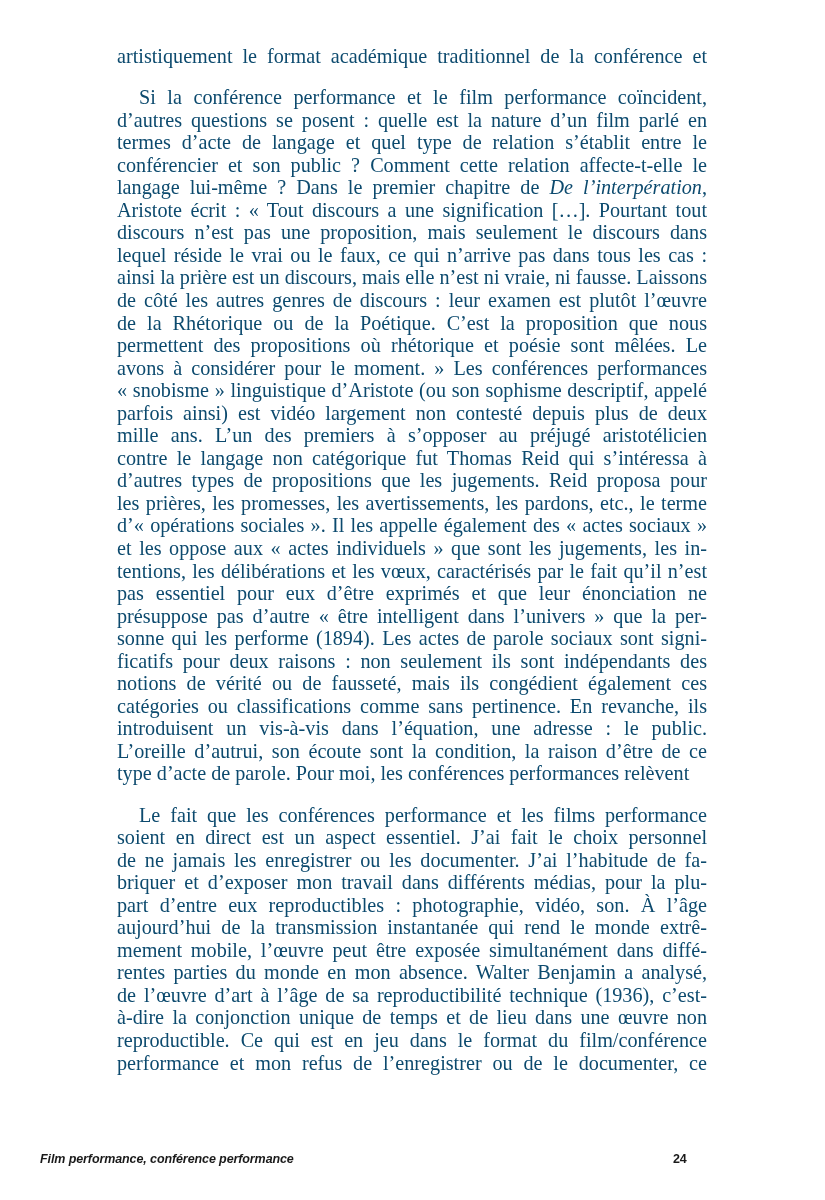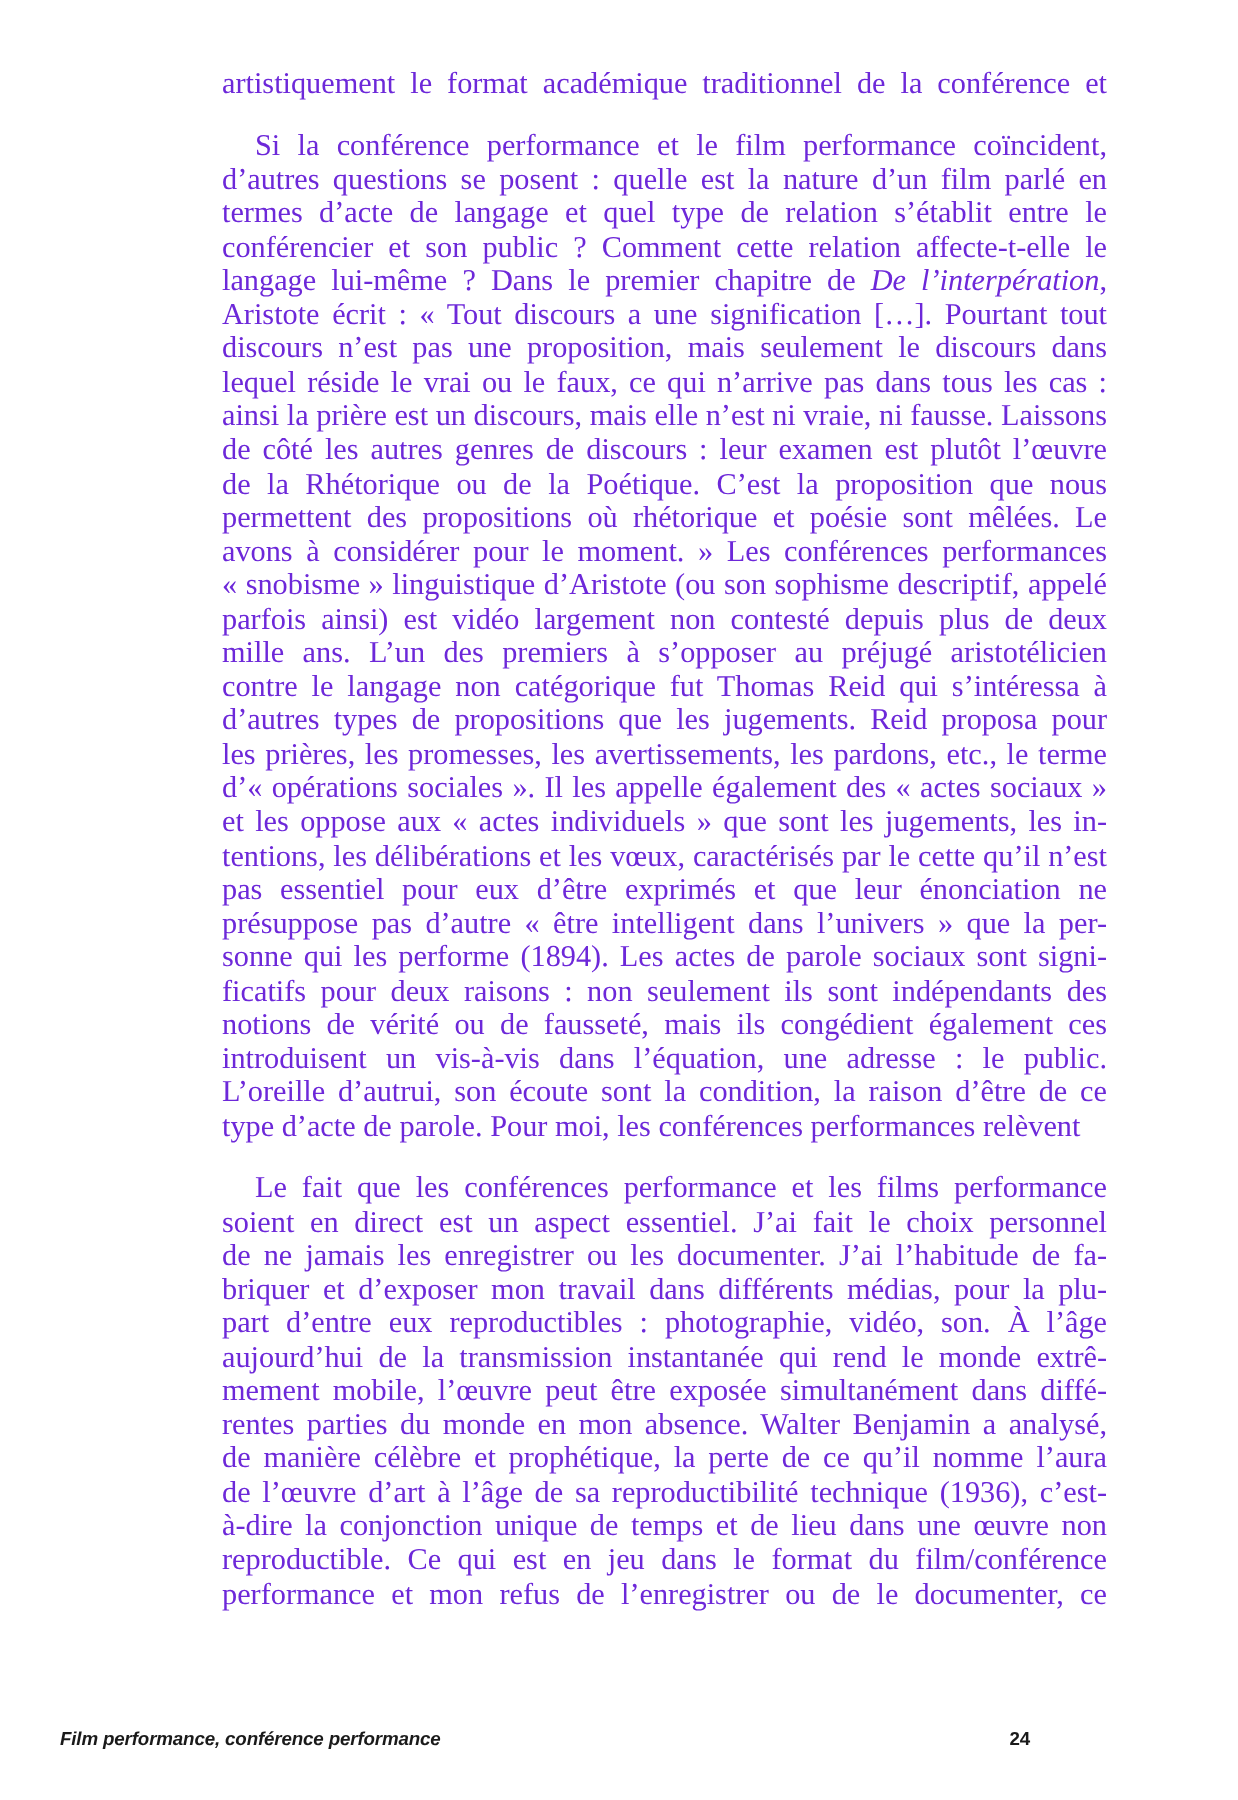--- a/index.html
+++ b/index.html
@@ -21,22 +21,21 @@
       background: #ffffff;
     }
     .text-block {
       position: absolute;
       left: 117px;
       top: 45px;
       width: 590px;
       font-family: "Liberation Serif", serif;
       font-size: 20.2px;
       line-height: 22.55px;
-      color: #6d28d9;
-      margin-left: 31px;
+      color: #0c4a6e;
     }
     .line {
       display: block;
       white-space: nowrap;
       text-align: justify;
       text-align-last: justify;
       height: 22.55px;
       overflow: visible;
     }
     .line.last {
@@ -98,42 +97,42 @@
       <span class="line">permettent des propositions où rhétorique et poésie sont mêlées. Le</span>
       <span class="line">avons à considérer pour le moment. » Les conférences performances</span>
       <span class="line">« snobisme » linguistique d’Aristote (ou son sophisme descriptif, appelé</span>
       <span class="line">parfois ainsi) est vidéo largement non contesté depuis plus de deux</span>
       <span class="line">mille ans. L’un des premiers à s’opposer au préjugé aristotélicien</span>
       <span class="line">contre le langage non catégorique fut Thomas Reid qui s’intéressa à</span>
       <span class="line">d’autres types de propositions que les jugements. Reid proposa pour</span>
       <span class="line">les prières, les promesses, les avertissements, les pardons, etc., le terme</span>
       <span class="line">d’« opérations sociales ». Il les appelle également des « actes sociaux »</span>
       <span class="line">et les oppose aux « actes individuels » que sont les jugements, les in-</span>
-      <span class="line">tentions, les délibérations et les vœux, caractérisés par le cette qu’il n’est</span>
+      <span class="line">tentions, les délibérations et les vœux, caractérisés par le fait qu’il n’est</span>
       <span class="line">pas essentiel pour eux d’être exprimés et que leur énonciation ne</span>
       <span class="line">présuppose pas d’autre « être intelligent dans l’univers » que la per-</span>
       <span class="line">sonne qui les performe (1894). Les actes de parole sociaux sont signi-</span>
       <span class="line">ficatifs pour deux raisons : non seulement ils sont indépendants des</span>
       <span class="line">notions de vérité ou de fausseté, mais ils congédient également ces</span>
+      <span class="line">catégories ou classifications comme sans pertinence. En revanche, ils</span>
       <span class="line">introduisent un vis-à-vis dans l’équation, une adresse : le public.</span>
       <span class="line">L’oreille d’autrui, son écoute sont la condition, la raison d’être de ce</span>
       <span class="line last">type d’acte de parole. Pour moi, les conférences performances relèvent</span>
     </div>
     <span class="para-gap"></span>
 
     <div class="paragraph">
       <span class="line indent">Le fait que les conférences performance et les films performance</span>
       <span class="line">soient en direct est un aspect essentiel. J’ai fait le choix personnel</span>
       <span class="line">de ne jamais les enregistrer ou les documenter. J’ai l’habitude de fa-</span>
       <span class="line">briquer et d’exposer mon travail dans différents médias, pour la plu-</span>
       <span class="line">part d’entre eux reproductibles : photographie, vidéo, son. À l’âge</span>
       <span class="line">aujourd’hui de la transmission instantanée qui rend le monde extrê-</span>
       <span class="line">mement mobile, l’œuvre peut être exposée simultanément dans diffé-</span>
       <span class="line">rentes parties du monde en mon absence. Walter Benjamin a analysé,</span>
-      <span class="line">de manière célèbre et prophétique, la perte de ce qu’il nomme l’aura</span>
       <span class="line">de l’œuvre d’art à l’âge de sa reproductibilité technique (1936), c’est-</span>
       <span class="line">à-dire la conjonction unique de temps et de lieu dans une œuvre non</span>
       <span class="line">reproductible. Ce qui est en jeu dans le format du film/conférence</span>
       <span class="line">performance et mon refus de l’enregistrer ou de le documenter, ce</span>
     </div>
   </div>
 
   <div class="footer">
     <span class="footer-title">Film performance, conférence performance</span>
     <span class="footer-page">24</span>

